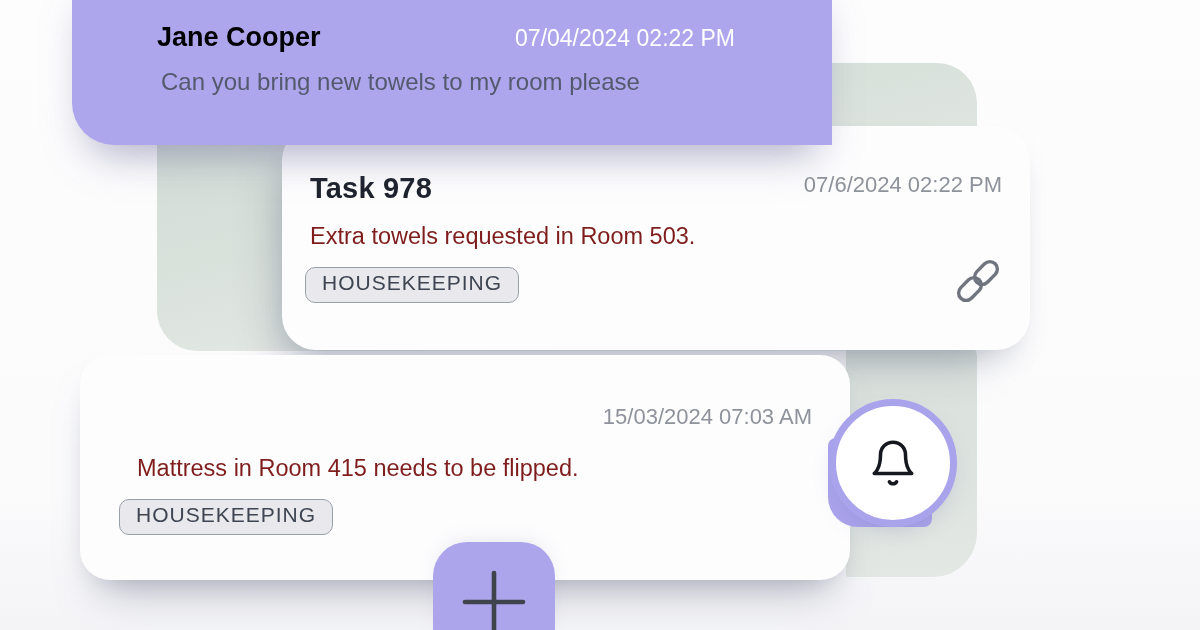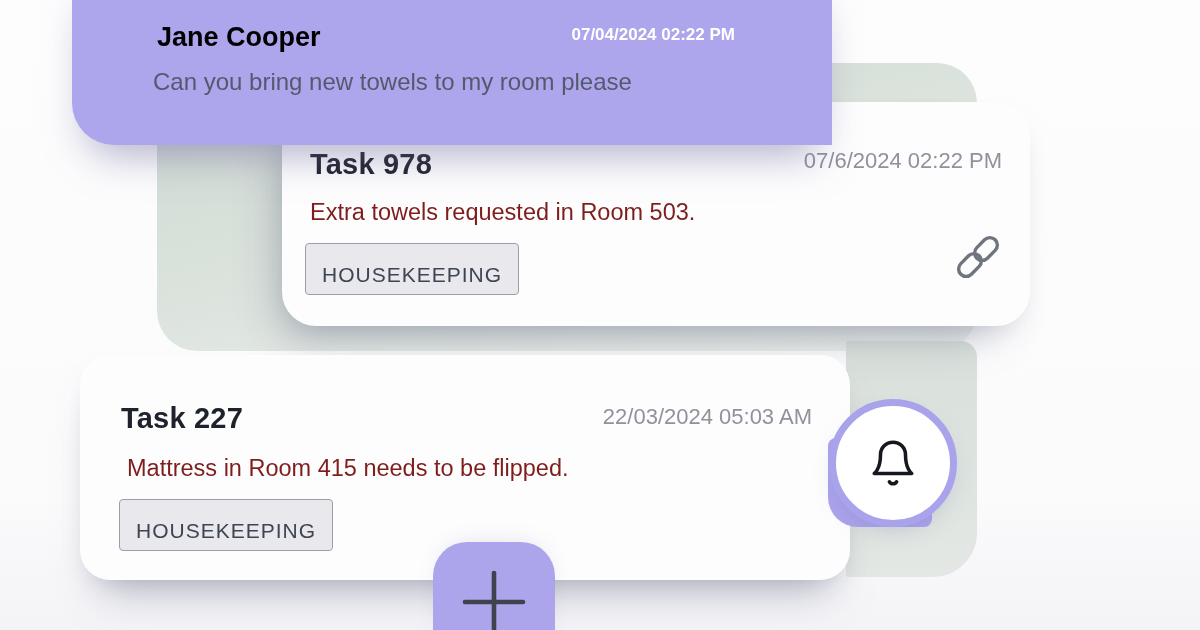--- a/index.html
+++ b/index.html
@@ -19,45 +19,45 @@
     left:846px; top:341px; width:131px; height:236px;
     border-radius:2px 16px 44px 2px;
     background:linear-gradient(180deg,#dae1dc 0%,#dde3df 55%,#e3e8e4 100%);
   }
 
   
   .card{
     background:#fdfdfe; 
   }
   .card-1{
-    left:282px; top:102px; width:748px; height:224px; border-radius:34px;
+    left:282px; top:126px; width:748px; height:224px; border-radius:34px;
     box-shadow:-20px 26px 46px -20px rgba(98,104,128,.45), 0 14px 30px -14px rgba(98,104,128,.28);
     text-align:center;
   }
   .card-2{
     left:80px; top:355px; width:770px; height:225px; border-radius:30px;
     box-shadow:0 28px 42px -20px rgba(98,104,128,.5), 0 10px 22px -12px rgba(98,104,128,.2);
   }
   .task-title{font-size:29px; font-weight:600; color:#1e222d; letter-spacing:.2px; white-space:nowrap;}
   .task-date{font-size:22px; font-weight:400; color:#8e929b; white-space:nowrap;}
   .task-desc{font-size:23.5px; font-weight:400; color:#7f1d1d; white-space:nowrap;}
   .tag-badge{
     display:inline-block; font-size:21px; color:#3e4452; letter-spacing:1px;
-    background:#e9e9ed; border:1.5px solid #9aa0aa; border-radius:4px;
-    padding:19px 16px 7px; white-space:nowrap;
+    background:#e9e9ed; border:1.5px solid #9aa0aa; border-radius:10px;
+    padding:3px 16px 7px; white-space:nowrap;
   }
 
   
   .bubble{
     left:72px; top:-28px; width:760px; height:173px;
     border-radius:0 0 0 42px; background:#ada6ec;
     box-shadow:0 24px 42px -16px rgba(106,103,152,.55);
   }
   .bubble-name{font-size:27px; font-weight:600; color:#000000; white-space:nowrap;}
-  .bubble-date{font-size:17px; font-weight:700; color:#ffffff; white-space:nowrap;}
+  .bubble-date{font-size:23px; font-weight:400; color:#ffffff; white-space:nowrap;}
   .bubble-msg{font-size:24px; font-weight:400; color:#545a6e; white-space:nowrap;}
 
   
   .bell-tail{
     left:828px; top:438px; width:104px; height:89px;
     border-radius:8px 8px 8px 30px; background:#aba4ed;
   }
   .bell-circle{
     left:829px; top:399px; width:128px; height:128px; border-radius:50%;
     background:#ffffff; border:7px solid #a9a3ec; box-sizing:border-box;
@@ -89,30 +89,29 @@
     <div class="abs tag-badge" style="left:23px; top:141px;">HOUSEKEEPING</div>
     <div class="abs" style="left:672px; top:131px; width:48px; height:48px;">
       <svg width="48" height="48" viewBox="0 0 48 48" fill="none" stroke="#70747e" stroke-width="3.4" stroke-linecap="round">
         <rect x="19" y="8.5" width="26" height="15" rx="7.5" transform="rotate(-45 32 16)"></rect>
         <rect x="3" y="24.5" width="26" height="15" rx="7.5" transform="rotate(-45 16 32)"></rect>
       </svg>
     </div>
   </div>
 
   <div class="abs card card-2">
-    <div class="abs task-title" style="left:41px; top:47px;">Task 227</div>
-    <div class="abs task-date" style="right:38px; top:49px;">22/03/2024 05:03 AM</div>
-    <div class="abs task-desc" style="left:47px; top:100px;">Mattress in Room 415 needs to be flipped.</div>
+    <div class="abs task-date" style="right:38px; top:49px;">15/03/2024 07:03 AM</div>
+    <div class="abs task-desc" style="left:57px; top:100px;">Mattress in Room 415 needs to be flipped.</div>
     <div class="abs tag-badge" style="left:39px; top:144px;">HOUSEKEEPING</div>
   </div>
 
   <div class="abs bubble">
     <div class="abs bubble-name" style="left:85px; top:50px;">Jane Cooper</div>
     <div class="abs bubble-date" style="right:97px; top:53px;">07/04/2024 02:22 PM</div>
-    <div class="abs bubble-msg" style="left:81px; top:96px;text-align:right;">Can you bring new towels to my room please</div>
+    <div class="abs bubble-msg" style="left:89px; top:96px;text-align:right;">Can you bring new towels to my room please</div>
   </div>
 
   <div class="abs bell-tail"></div>
   <div class="abs bell-circle">
     <span style="display:flex;">
       <svg width="50" height="50" viewBox="0 0 24 24" fill="none" stroke="#16181f" stroke-width="1.7" stroke-linecap="round" stroke-linejoin="round">
         <path d="M18 8A6 6 0 0 0 6 8c0 7-3 9-3 9h18s-3-2-3-9"></path>
         <path d="M13.73 21a2 2 0 0 1-3.46 0"></path>
       </svg>
     </span>

